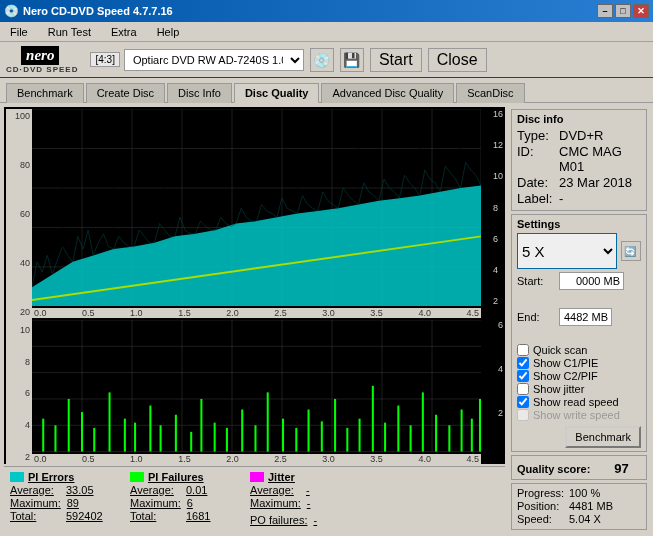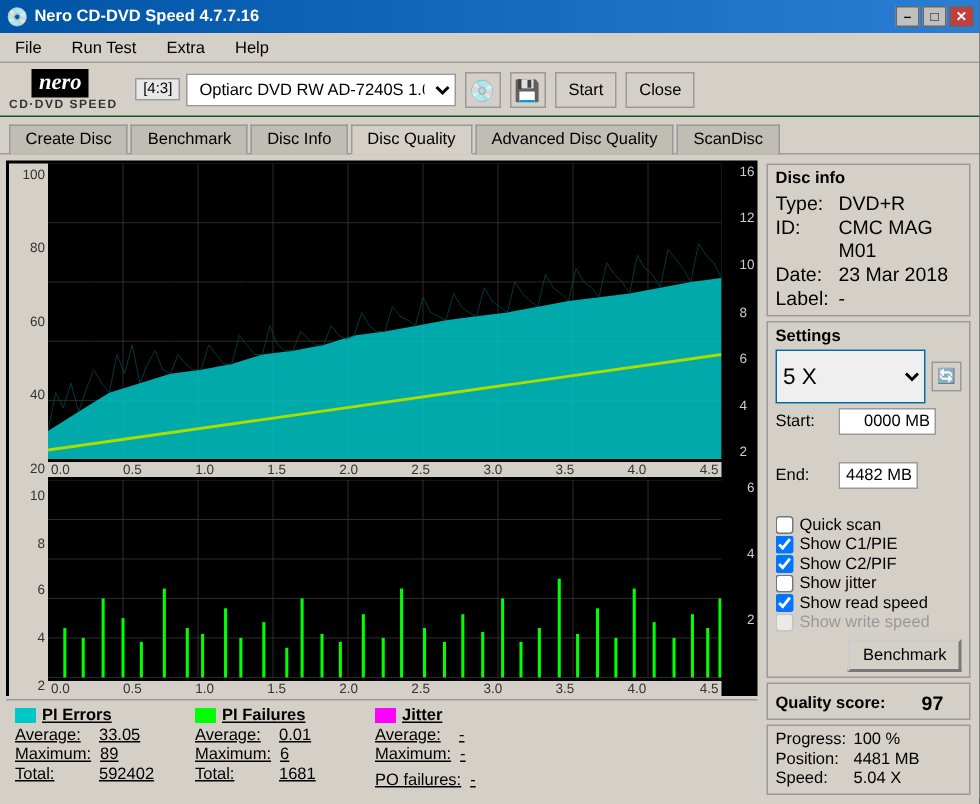--- a/index.html
+++ b/index.html
@@ -73,21 +73,21 @@
       border: 1px solid #999;
       padding: 2px 4px;
       font-size: 11px;
       width: 180px;
       height: 22px;
     }
     .toolbar-btn {
       background: #d4d0c8;
       border: 1px solid #999;
       padding: 2px 8px;
-      font-size: 11px;
+      font-size: 16px;
       cursor: pointer;
       height: 24px;
     }
     .icon-btn {
       width: 24px; height: 24px;
       background: #d4d0c8;
       border: 1px solid #999;
       display: flex; align-items: center; justify-content: center;
       cursor: pointer; font-size: 14px;
     }
@@ -107,21 +107,21 @@
       background: #c0bdb5;
       cursor: pointer;
       position: relative;
       top: 1px;
     }
     .tab.active {
       background: #d4d0c8;
       border-bottom: 1px solid #d4d0c8;
       z-index: 2;
       color: #000;
-      font-weight: normal;
+      font-weight: bold;
     }
 
     
     .main-content {
       display: flex;
       background: #d4d0c8;
       border-top: 1px solid #999;
       height: calc(536px - 22px - 20px - 36px - 28px);
       padding: 4px;
       gap: 4px;
@@ -234,22 +234,22 @@
       <option>Optiarc DVD RW AD-7240S 1.04</option>
     </select>
   </div>
   <div class="icon-btn">💿</div>
   <div class="icon-btn">💾</div>
   <button class="toolbar-btn">Start</button>
   <button class="toolbar-btn">Close</button>
 </div>
 
 <div class="tabs">
+  <div class="tab">Benchmark</div>
   <div class="tab">Create Disc</div>
-  <div class="tab">Benchmark</div>
   <div class="tab">Disc Info</div>
   <div class="tab active">Disc Quality</div>
   <div class="tab">Advanced Disc Quality</div>
   <div class="tab">ScanDisc</div>
 </div>
 
 <div class="main-content">
 
   <div style="display:flex;flex-direction:column;flex:1;gap:2px;">
 

